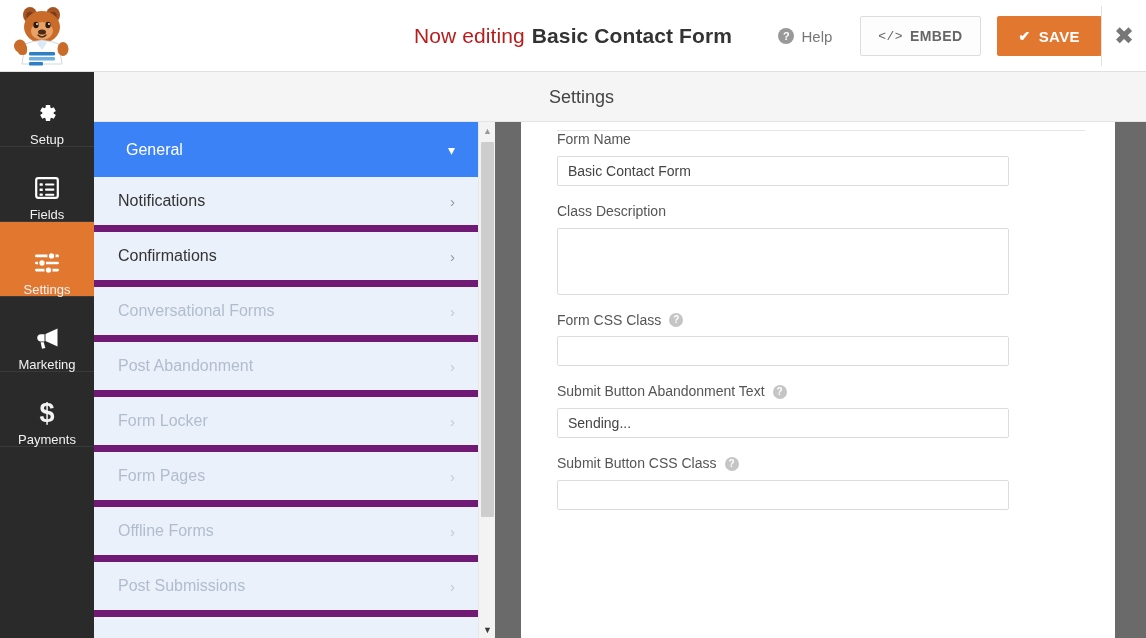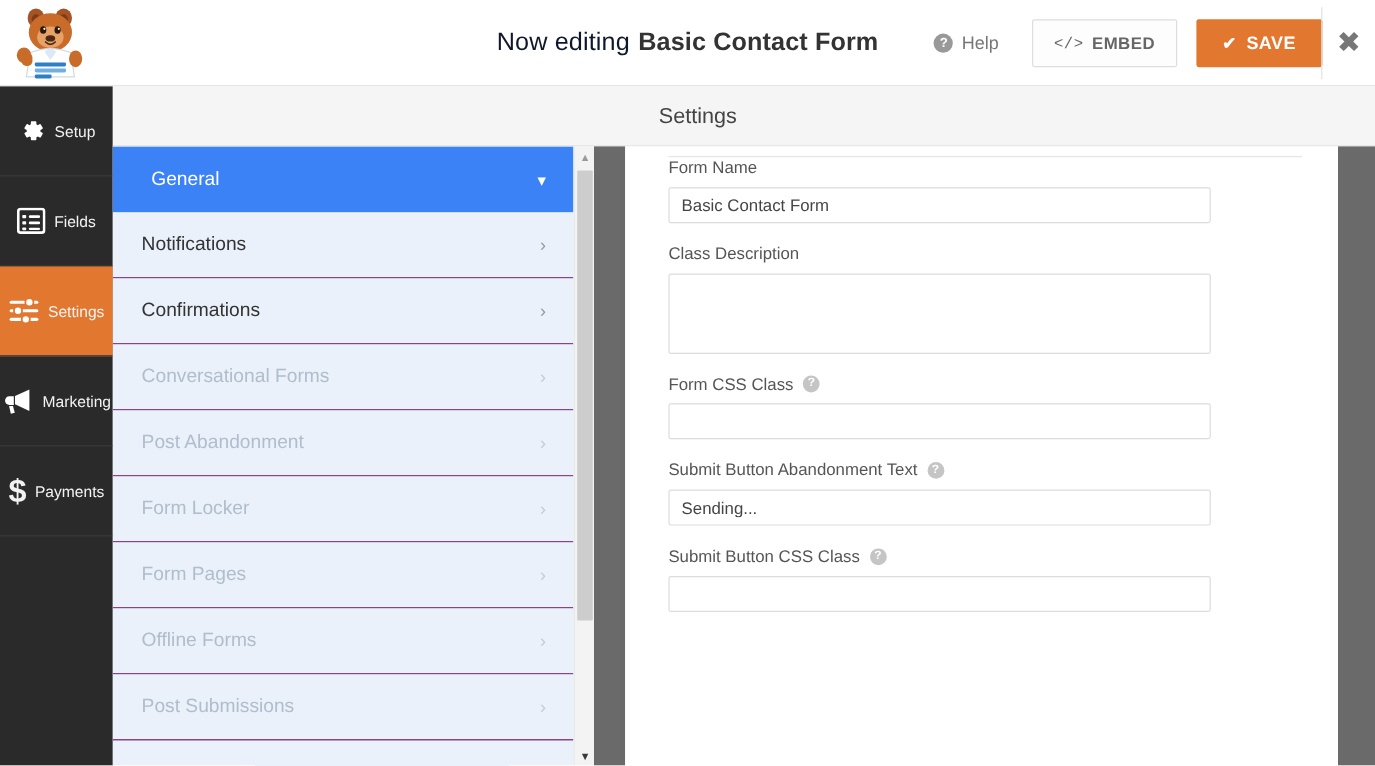--- a/index.html
+++ b/index.html
@@ -28,21 +28,21 @@
   }
   .logo-wrap svg { display: block; }
 
   .editing-title {
     position: absolute; left: 0; top: 0;
     width: 1146px; height: 72px;
     display: flex; align-items: center; justify-content: center;
     font-size: 21px; color: #444444; letter-spacing: .1px;
     pointer-events: none;
   }
-  .editing-title .lead { font-weight: 400; color: #0f172a; }
+  .editing-title .lead { font-weight: 400; color: #b91c1c; }
   .editing-title .bold { font-weight: bold; color: #333333; margin-left: 7px; }
 
   .topbar-actions {
     position: absolute; right: 44px; top: 0;
     height: 72px; display: flex; align-items: center; gap: 0;
   }
   .help-btn {
     display: flex; align-items: center; gap: 7px;
     font-size: 15px; color: #777777;
     background: none; border: none; cursor: pointer;
@@ -90,22 +90,22 @@
 
   
   .rail {
     position: absolute; left: 0; top: 72px;
     width: 94px; height: 566px;
     background: #2a2a2a;
   }
   .rail-item {
     position: relative;
     height: 75px; width: 94px;
-    display: flex; flex-direction: row;
-    align-items: center; justify-content: center;
+    display: flex; flex-direction: column;
+    align-items: center; justify-content: flex-end;
     gap: 7px;
     color: #f2f2f2; cursor: pointer;
     border-bottom: 1px solid #3a3a3a;
   }
   .rail-item.active { background: #e27730; }
   .rail-label { font-size: 13px; line-height: 1; }
   .rail-icon { height: 26px; display: flex; align-items: center; justify-content: center; }
   .rail-icon svg { display: block; fill: #ffffff; }
   .rail-dollar { font-size: 27px; font-weight: bold; line-height: 1; }
 
@@ -127,21 +127,21 @@
     width: 384px; height: 516px;
     background: #eaf1fa;
     overflow: hidden;
   }
   .s-item {
     position: relative;
     height: 55px; width: 384px;
     display: flex; align-items: center;
     padding: 0 23px 0 24px;
     justify-content: space-between;
-    border-bottom: 1px solid #701a75;
+    border-bottom: 7px solid #701a75;
     font-size: 16px; color: #333333;
     cursor: pointer; background: #eaf1fa;
   }
   .s-item.active {
     background: #3b82f6; color: #ffffff; border-bottom: none; padding-left: 32px;
   }
   .s-item.disabled { color: #b0bdcc; cursor: default; gap: 15px; }
   .s-chev { font-size: 15px; color: #8a99ab; line-height: 1; }
   .s-item.active .s-chev { color: #ffffff; font-size: 14px; }
   .s-item.disabled .s-chev { color: #c0cad6; }

